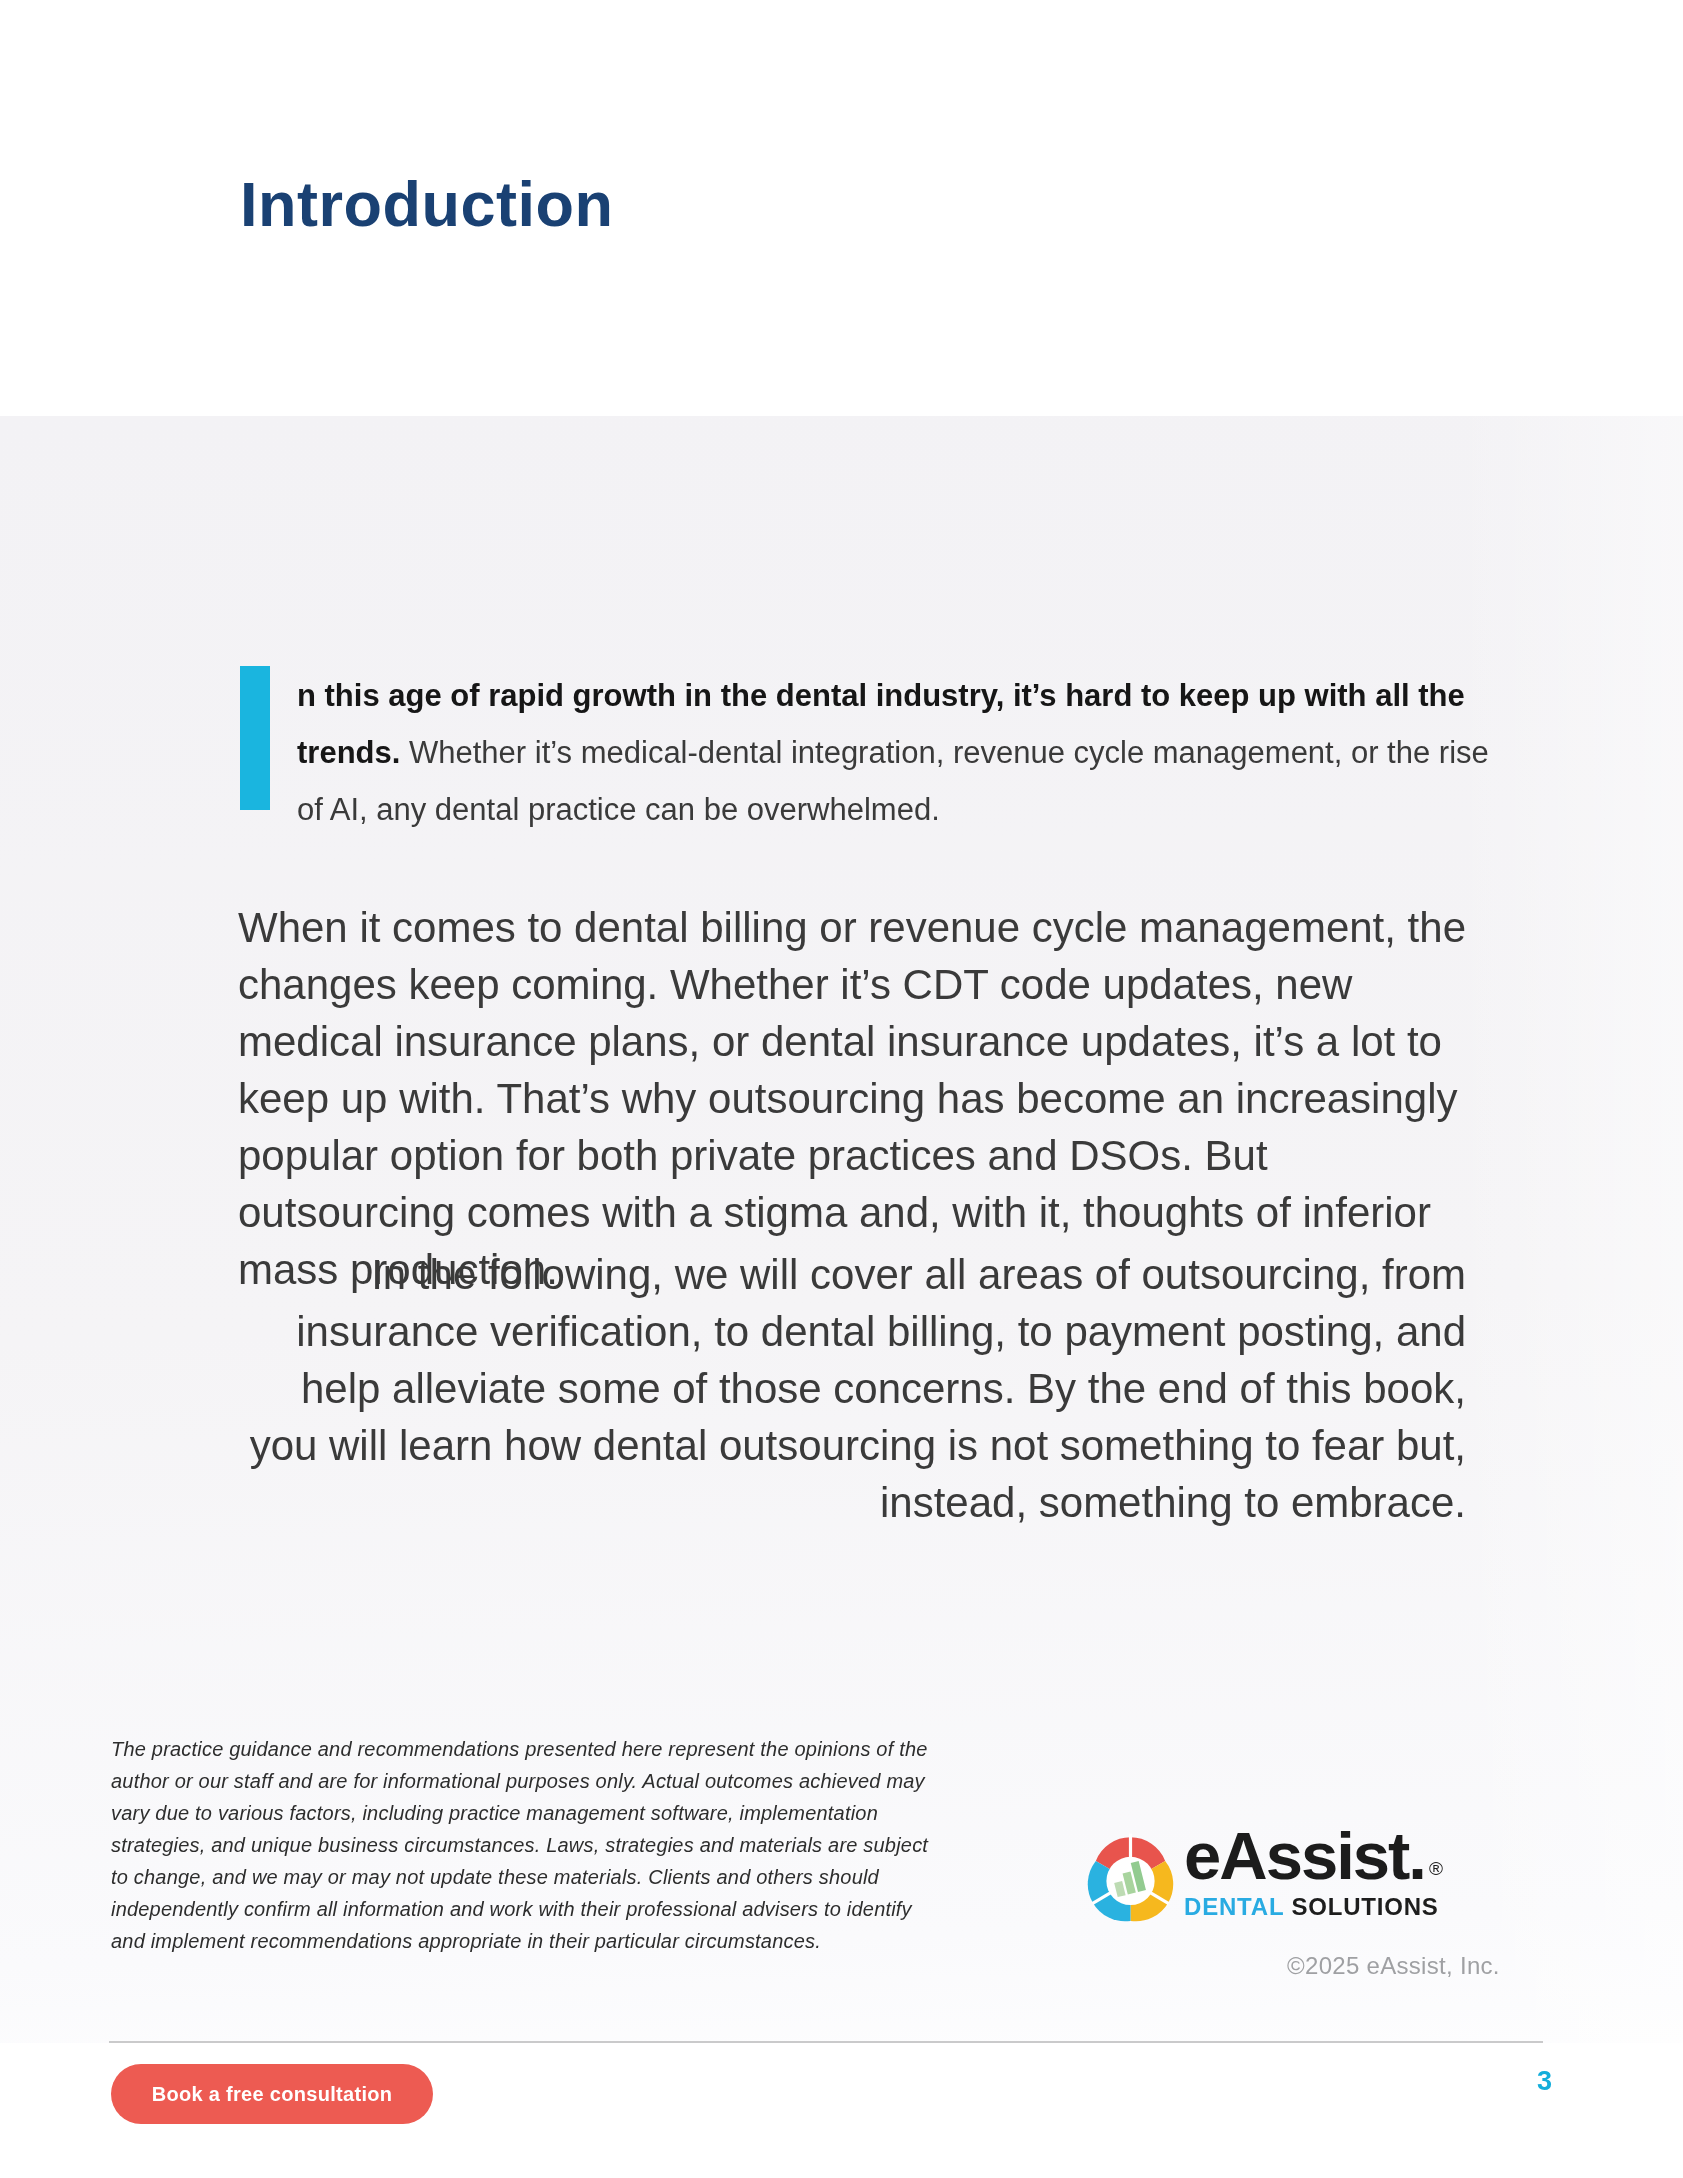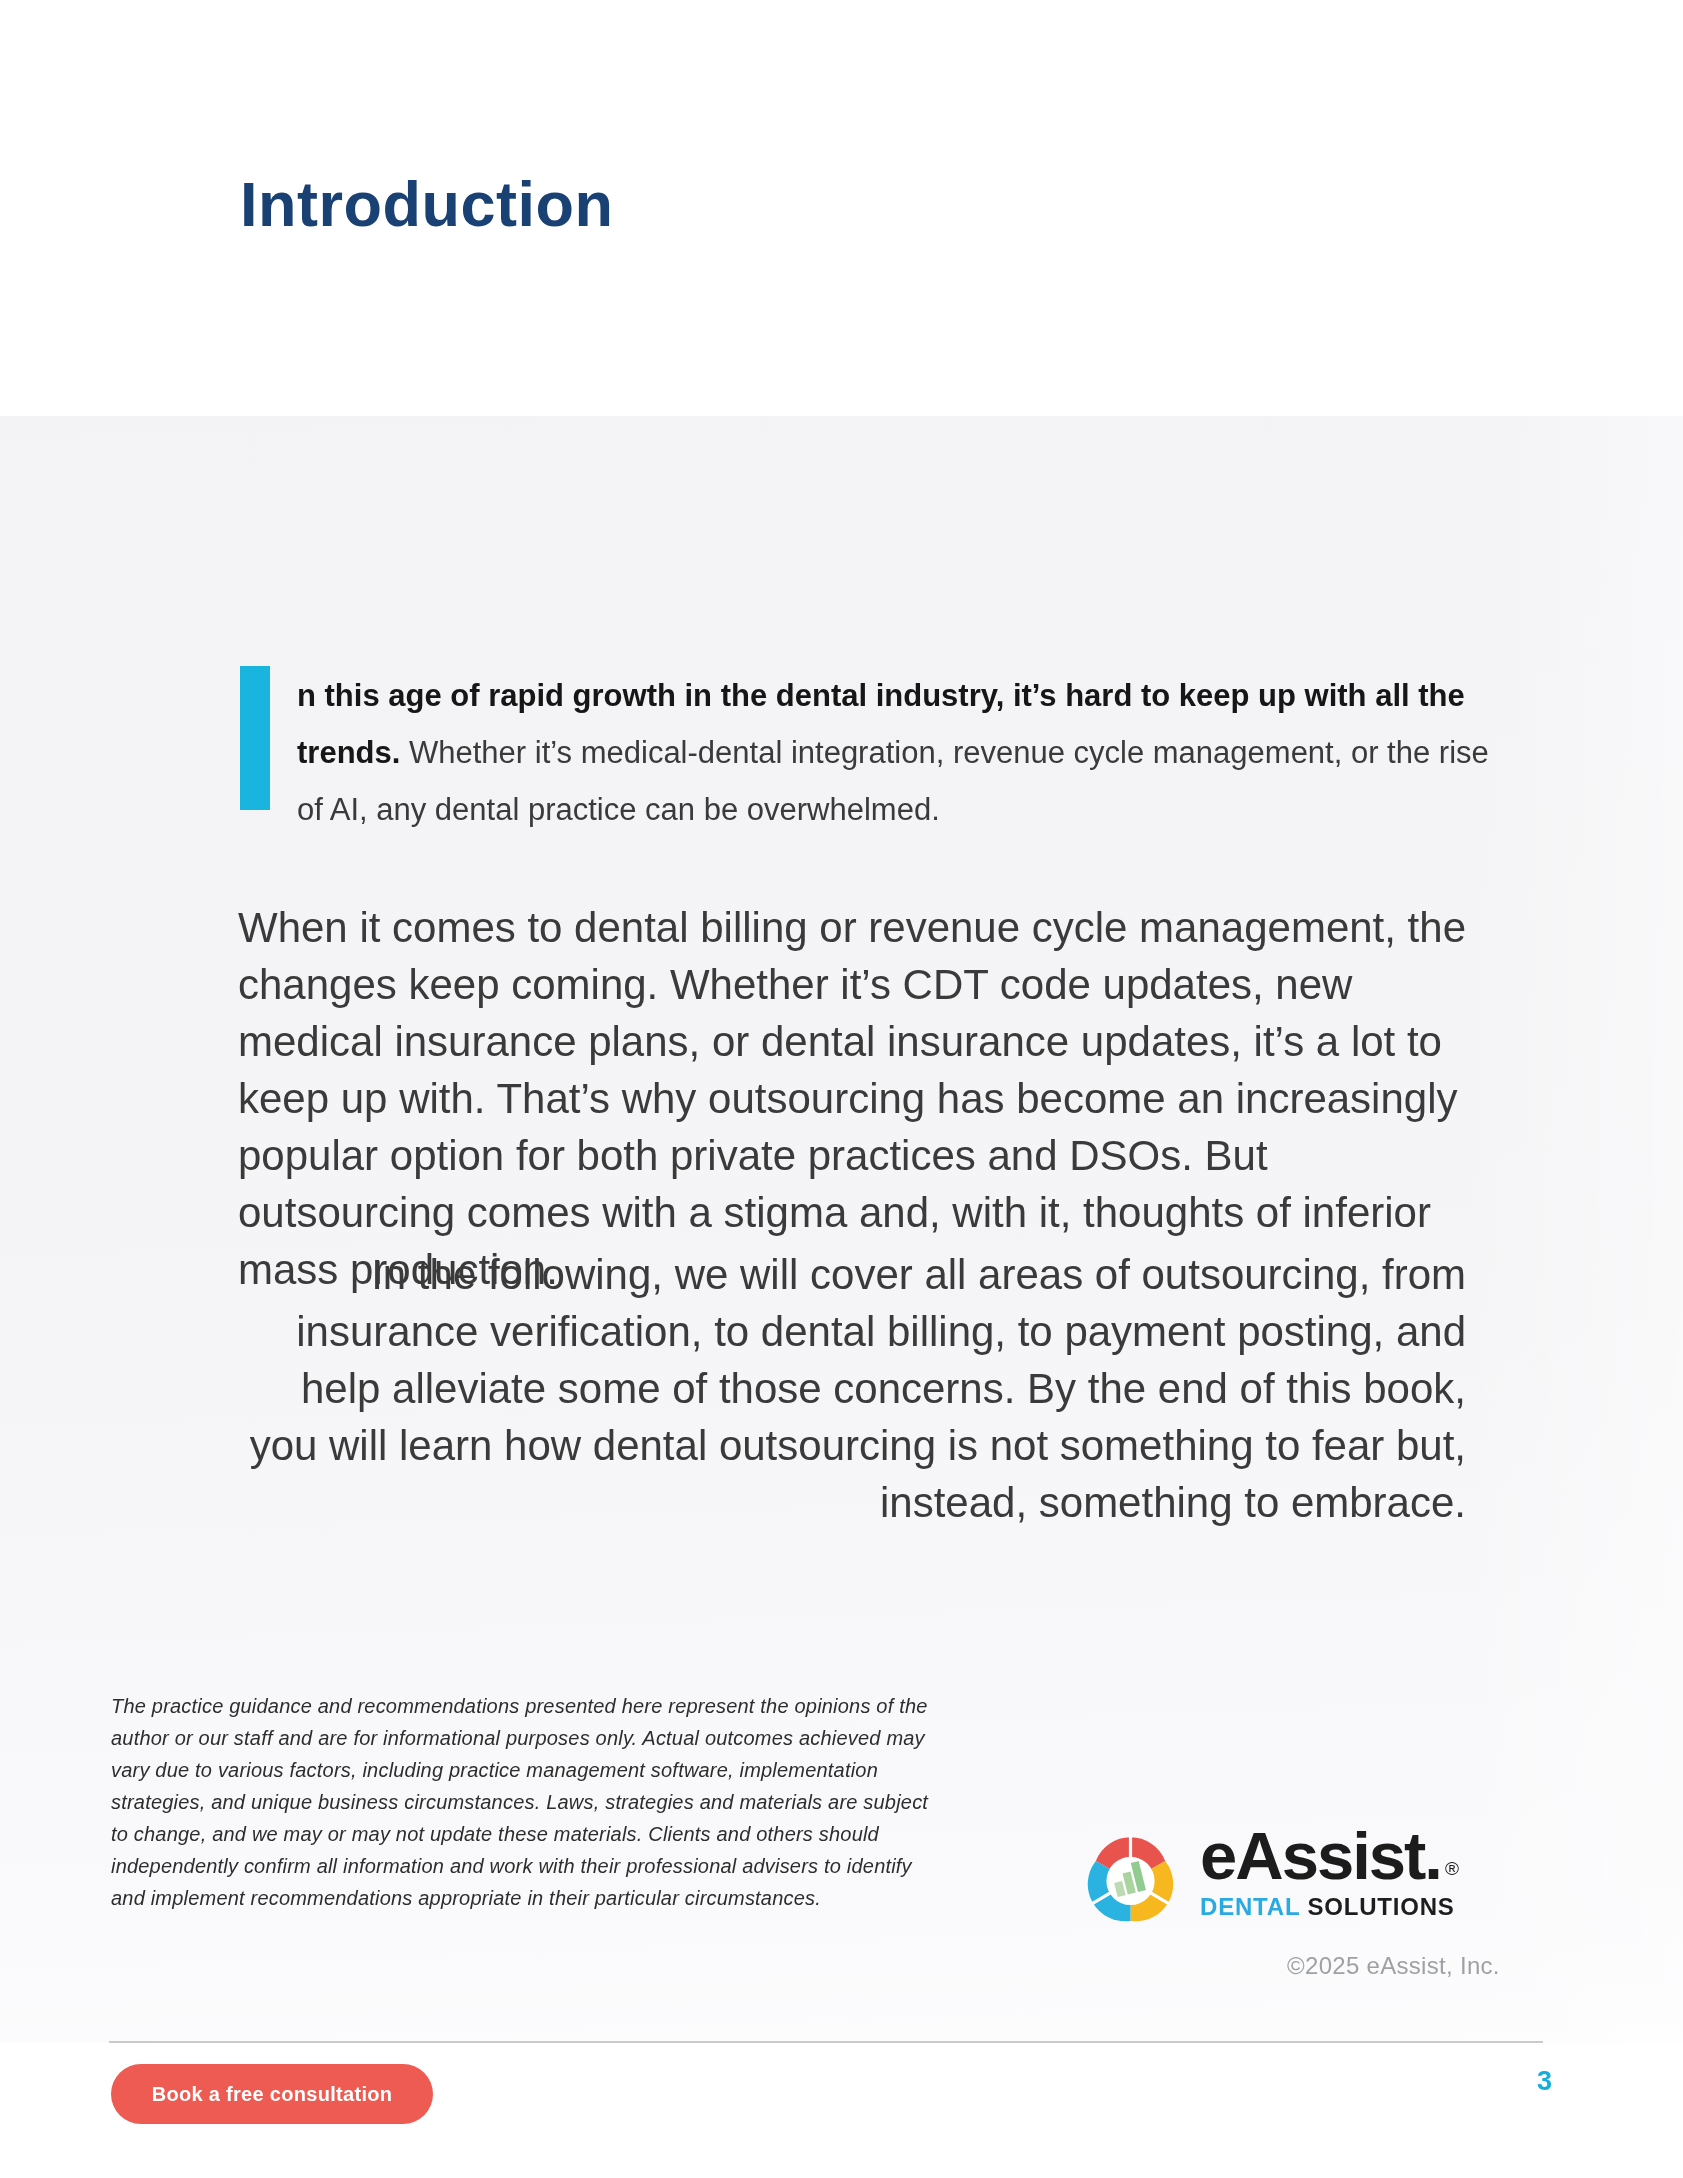--- a/index.html
+++ b/index.html
@@ -41,27 +41,27 @@
   }
   .lead .bold{font-weight:700;color:#161616;}
   .para{
     position:absolute;left:238px;width:1228px;margin:0;
     font-size:42px;line-height:57px;color:#3A3A3A;
   }
   .para-2{top:899px;}
   .para-3{top:1246px;text-align:right;}
   
   .disclaimer{
-    position:absolute;left:111px;top:1690px;width:837px;margin:0;
+    position:absolute;left:111px;top:1733px;width:837px;margin:0;
     font-size:20px;font-style:italic;line-height:32px;
     color:#2D2D2D;letter-spacing:0.2px;
   }
   
   .logo{position:absolute;left:1085px;top:1831px;display:flex;align-items:flex-start;}
-  .logo-text{margin-left:24px;margin-top:-6px;}
+  .logo-text{margin-left:8px;margin-top:-6px;}
   .logo-wordline{white-space:nowrap;}
   .logo-wordmark{
     font-size:67px;font-weight:700;letter-spacing:-2px;color:#1C1C1C;line-height:61px;
   }
   .registered{
     display:inline-block;font-size:19px;font-weight:400;color:#1C1C1C;
     margin-left:4px;position:relative;top:-4px;letter-spacing:0;
   }
   .logo-tagline{
     margin-top:8px;font-size:24px;font-weight:700;letter-spacing:0.8px;line-height:26px;

